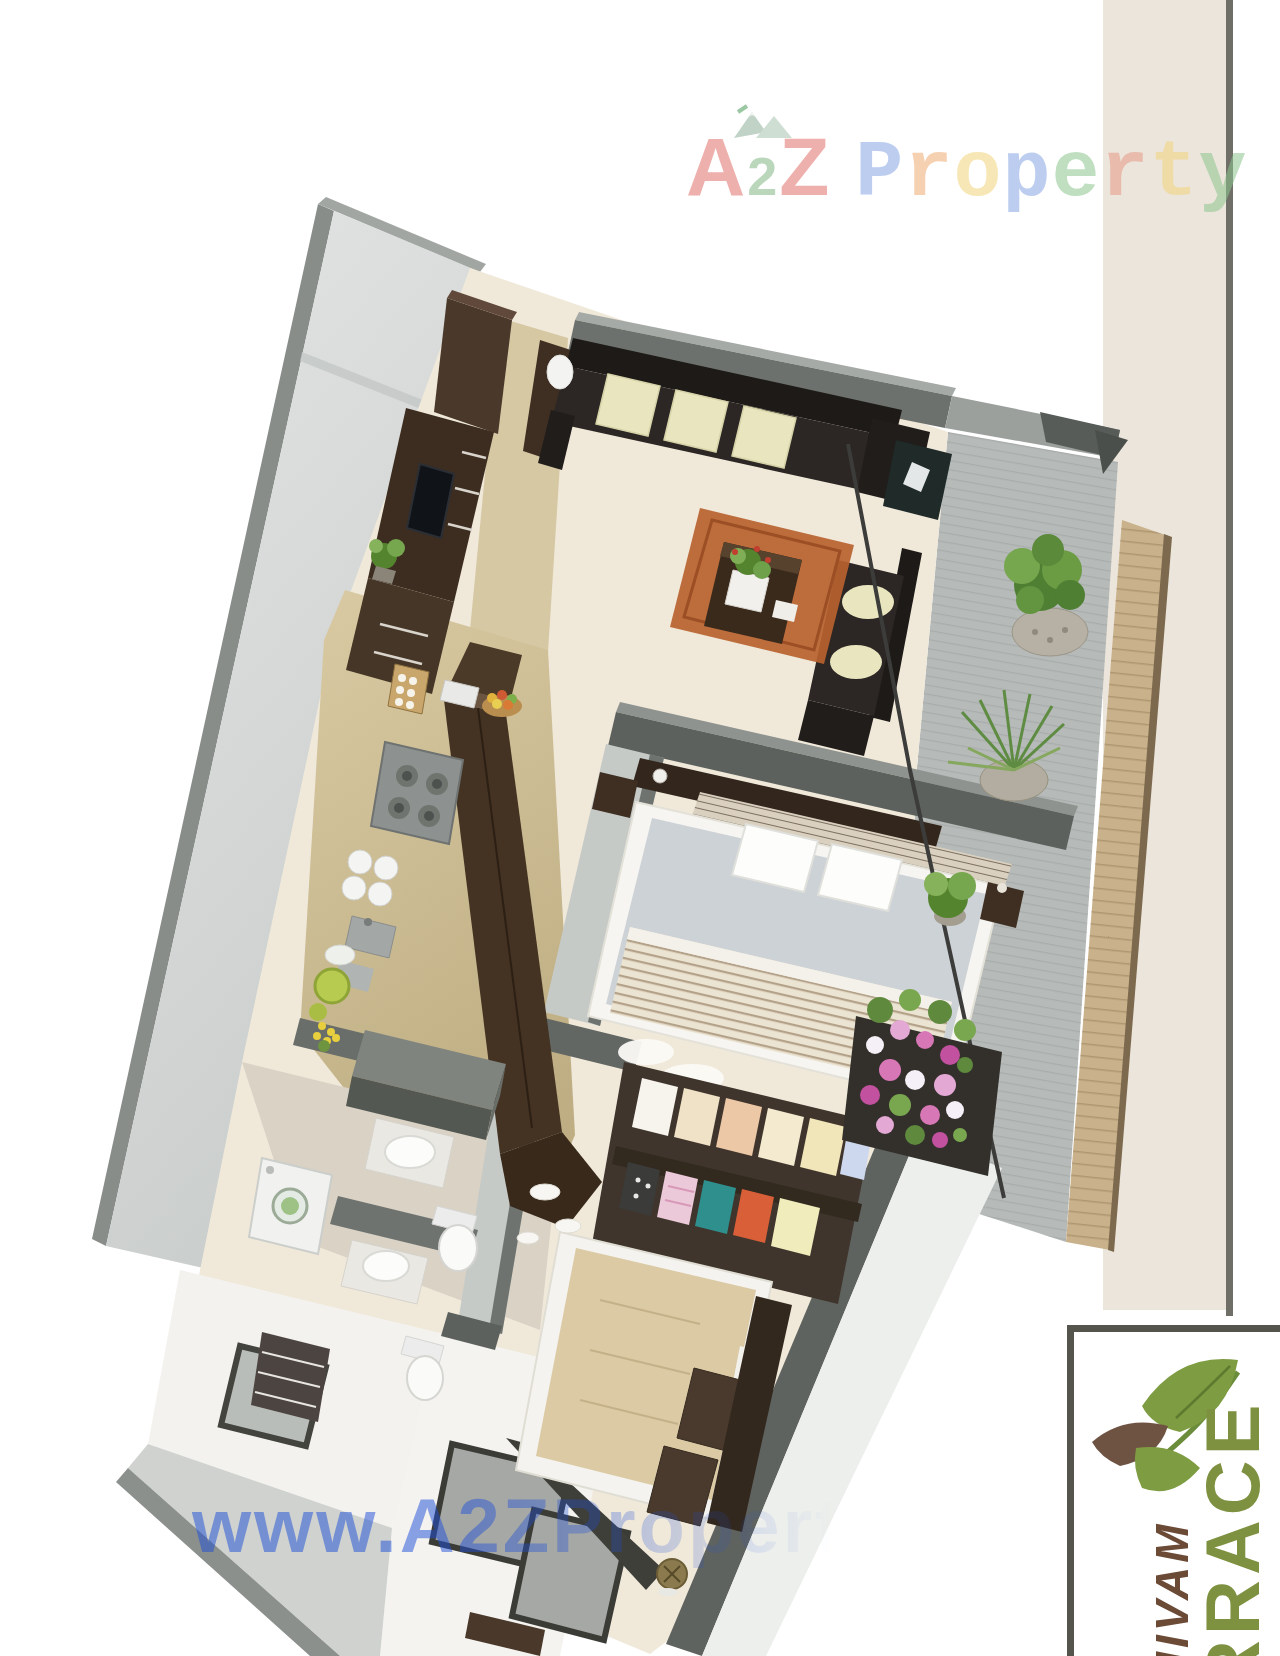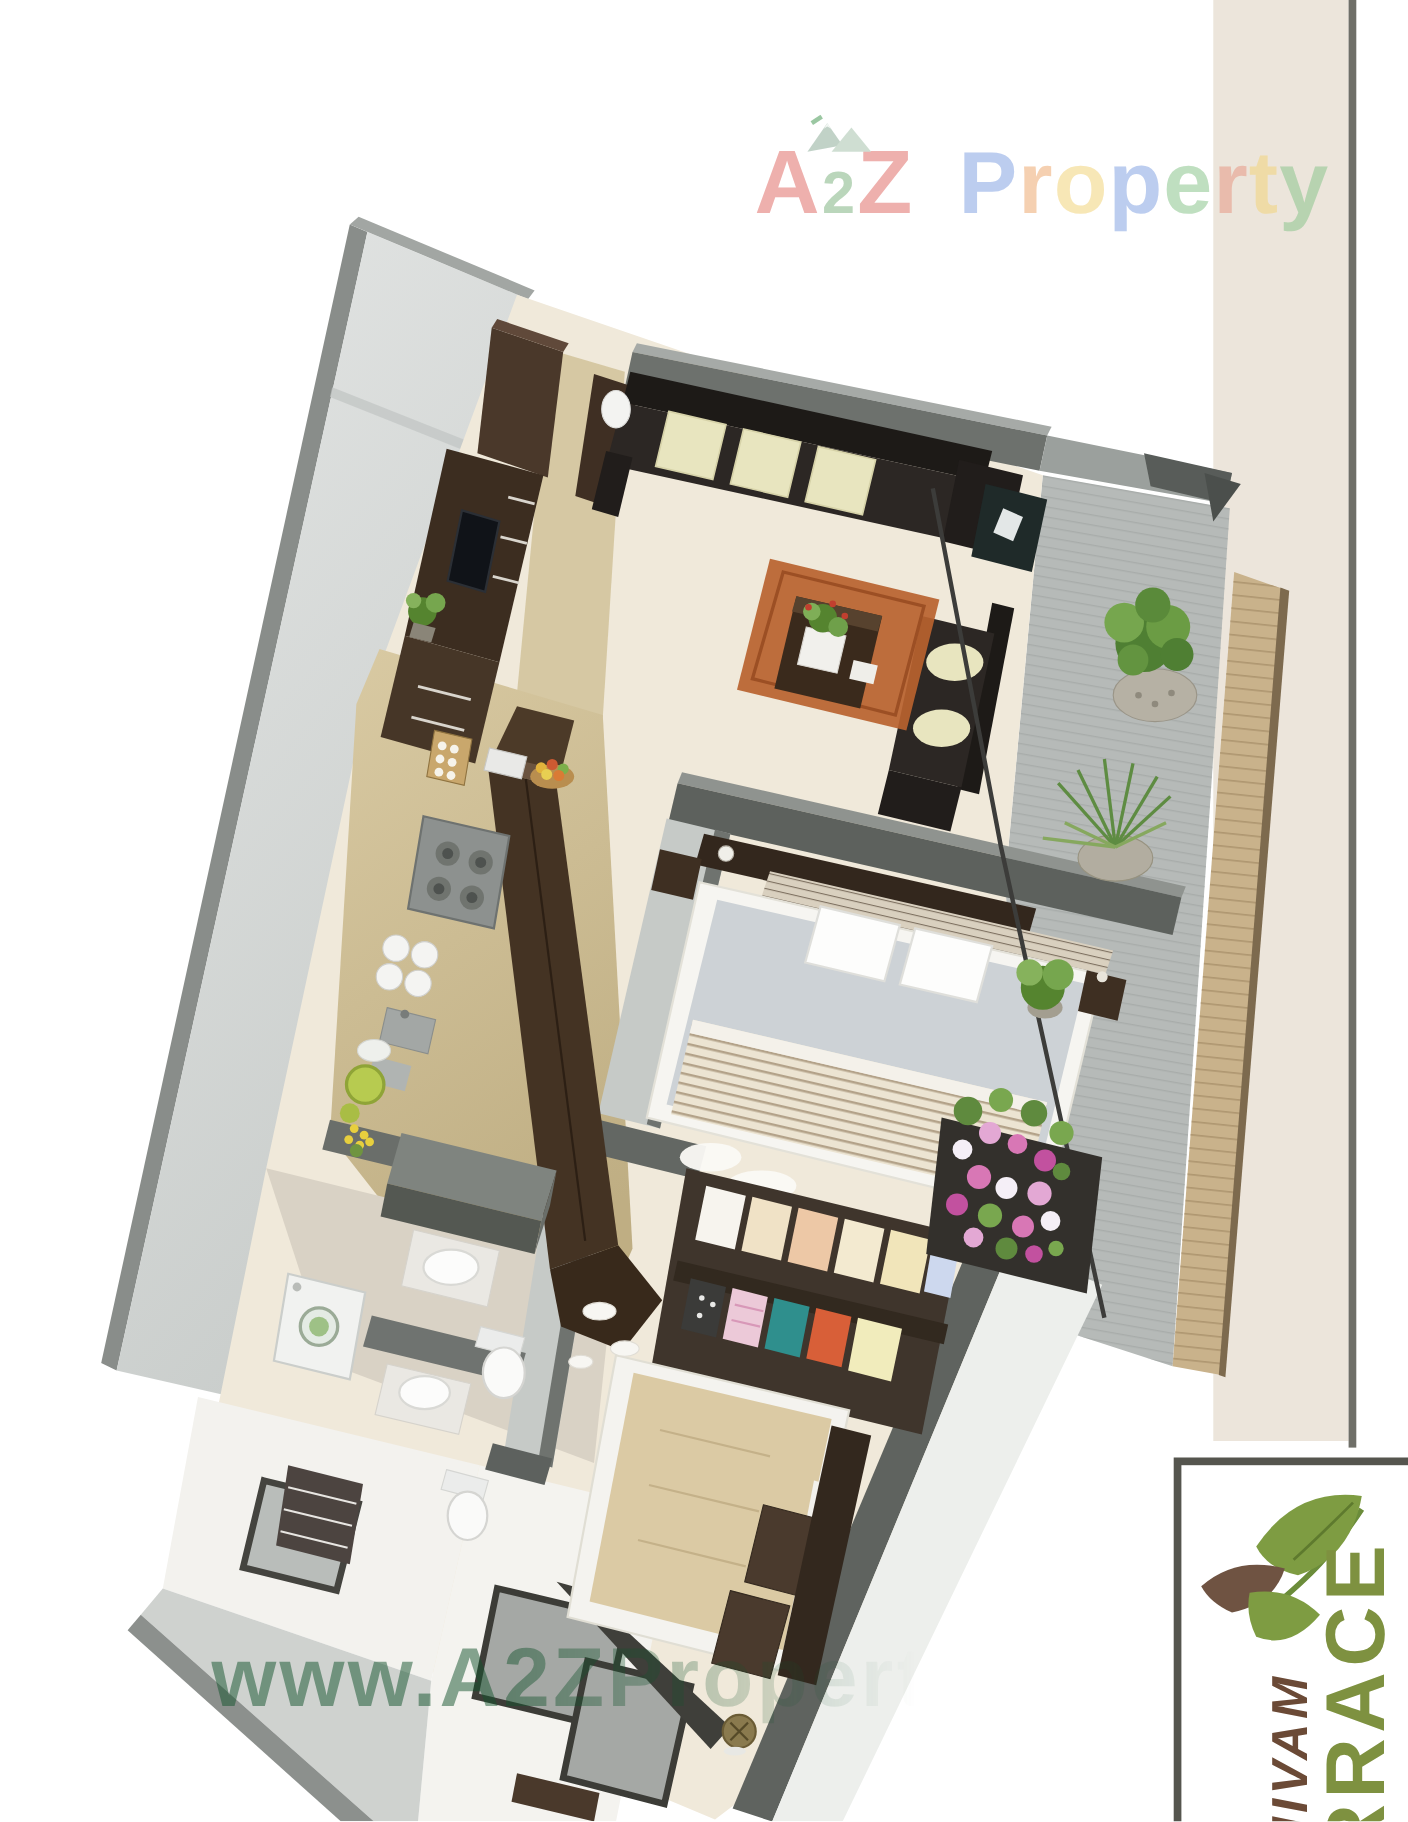--- a/index.html
+++ b/index.html
@@ -7,25 +7,25 @@
         font-family:"Liberation Sans",sans-serif;}
   
   .stripe{position:absolute;left:1103px;top:0;width:123px;height:1310px;background:#ece5db;}
   .stripe-edge{position:absolute;left:1226px;top:0;width:7px;height:1316px;background:#6f6f68;}
   
   .plan{position:absolute;left:0;top:0;width:1280px;height:1656px;}
   
   .brand{position:absolute;left:686px;top:120px;opacity:.55;font-weight:bold;white-space:nowrap;}
   .brand .w1{position:relative;display:inline-block;font-size:82px;letter-spacing:2px;vertical-align:baseline;}
   .brand .w1 span:nth-of-type(2){font-size:54px;}
-  .brand .w2{display:inline-block;font-size:80px;margin-left:40px;letter-spacing:1px;}
+  .brand .w2{display:inline-block;font-size:80px;margin-left:24px;letter-spacing:1px;font-family:Liberation Mono, monospace;}
   .mountain{position:absolute;left:44px;top:-16px;}
   
   .watermark{position:absolute;left:192px;top:1482px;font-size:76px;font-weight:bold;
-    color:#14532d;opacity:.5;letter-spacing:3px;white-space:nowrap;
+    color:#1d4ed8;opacity:.5;letter-spacing:3px;white-space:nowrap;
     -webkit-mask-image:linear-gradient(90deg,#000 35%,transparent 92%);
     mask-image:linear-gradient(90deg,#000 35%,transparent 92%);}
   
   .devbox{position:absolute;left:1067px;top:1325px;width:240px;height:380px;
     background:#ffffff;border:7px solid #55554e;box-sizing:border-box;}
   .leaf{position:absolute;left:6px;top:12px;}
   .dev-shivam{position:absolute;left:74px;top:388px;transform:rotate(-90deg);transform-origin:0 0;
     font-size:46px;line-height:48px;font-weight:bold;font-style:italic;color:#6b4a36;
     letter-spacing:4px;white-space:nowrap;}
   .dev-terrace{position:absolute;left:120px;top:470px;transform:rotate(-90deg);transform-origin:0 0;

